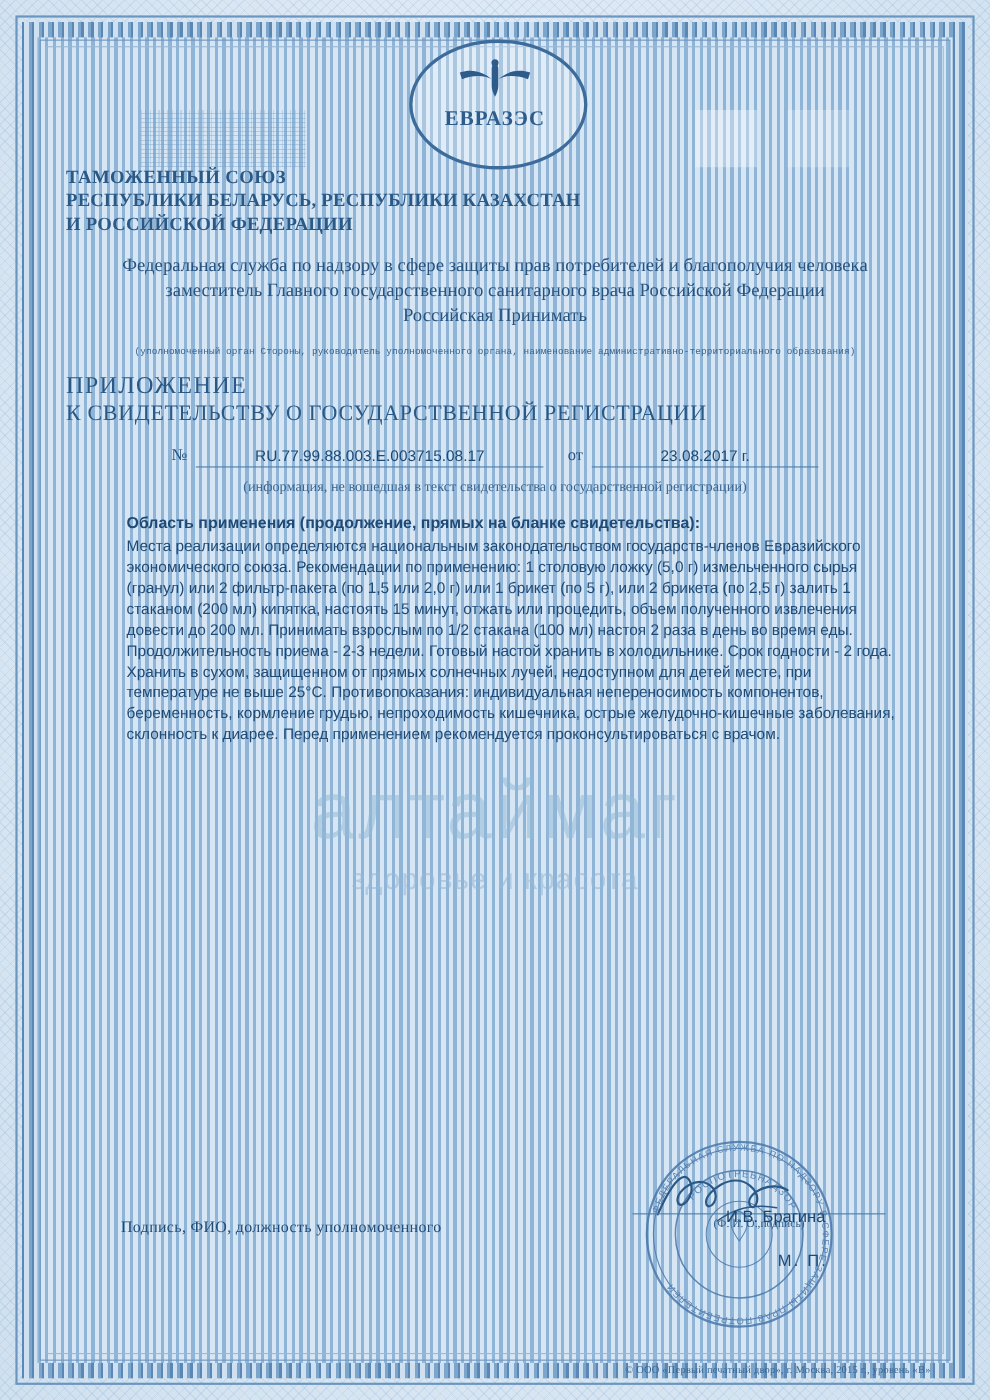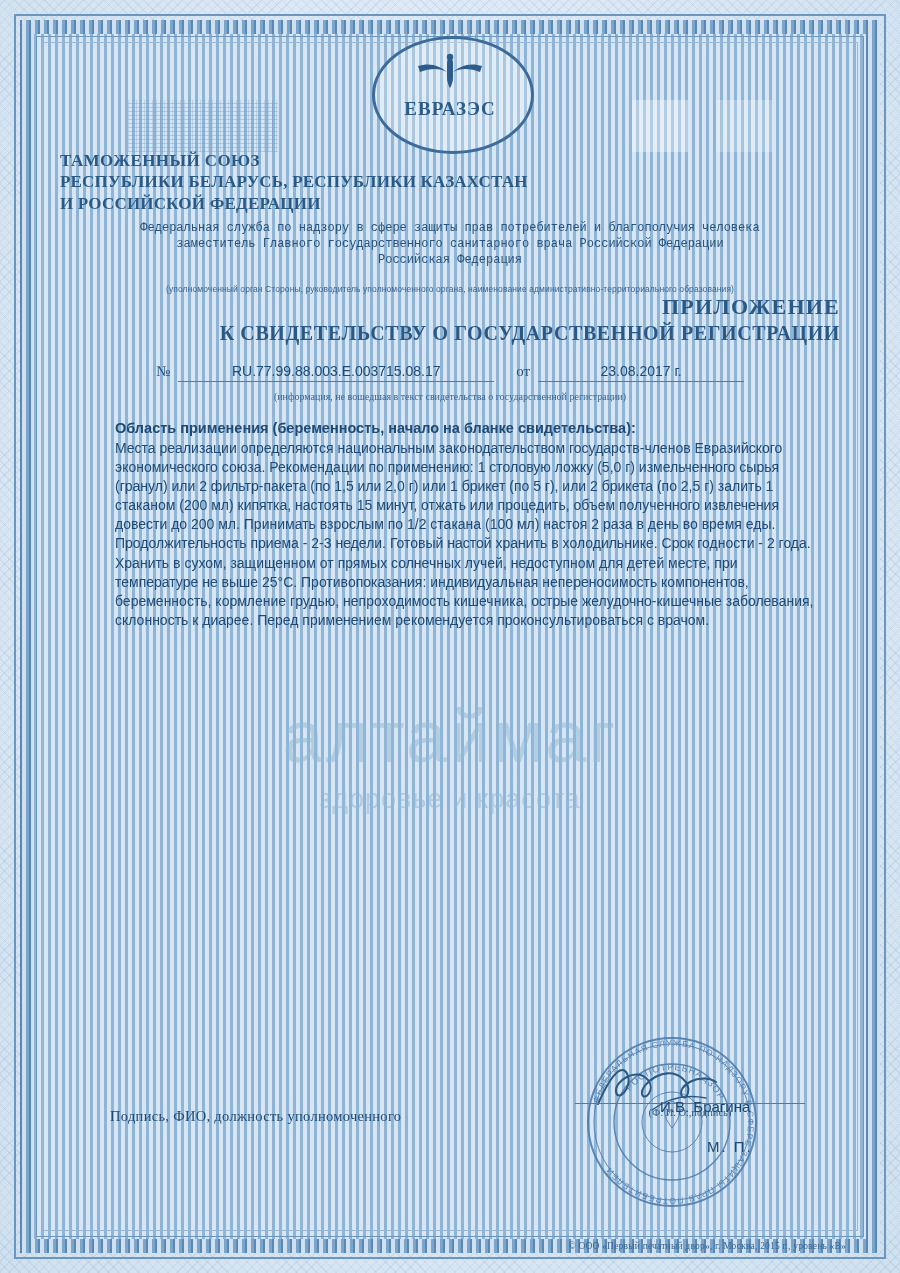--- a/index.html
+++ b/index.html
@@ -141,40 +141,40 @@
     letter-spacing: .4px;
     line-height: 1.25;
   }
   .t2 {
     font-weight: bold;
     font-size: 17px;
     letter-spacing: .2px;
     line-height: 1.25;
   }
   .authority {
-    margin-top: 6px;
-    text-align: center;
-    font-family: Liberation Mono, monospace;
-    font-size: 12px;
+    margin-top: 16px;
+    text-align: center;
+    font-family: Liberation Serif, serif;
+    font-size: 17px;
     color: #28537f;
     line-height: 1.35;
   }
   .smallnote {
     margin-top: 16px;
     text-align: center;
-    font-family: Liberation Sans, sans-serif;
+    font-family: Liberation Mono, monospace;
     font-size: 8.5px;
     color: #3a6691;
     letter-spacing: .1px;
   }
   .doc-title {
-    margin-top: 0;
-    text-align: right;
-    font-family: "Liberation Serif", serif;
-    font-weight: bold;
+    margin-top: 12px;
+    text-align: left;
+    font-family: "Liberation Serif", serif;
+    font-weight: normal;
     color: #2b5986;
   }
   .doc-title .l1 { font-size: 22px; letter-spacing: 1.2px; }
   .doc-title .l2 { font-size: 20px; letter-spacing: .6px; margin-top: 2px; }
 
   .numline {
     margin-top: 18px;
     display: flex;
     align-items: flex-end;
     justify-content: center;
@@ -192,21 +192,21 @@
     padding: 0 8px 2px 8px;
   }
   .numline .fill.num { width: 300px; margin-left: 8px; }
   .numline .fill.date { width: 190px; margin-left: 8px; }
   .numline .ot { margin-left: 22px; padding-bottom: 2px; }
 
   .subnote {
     margin-top: 9px;
     text-align: center;
     font-family: "Liberation Serif", serif;
-    font-size: 10px;
+    font-size: 13px;
     color: #3a6691;
   }
 
   .section-head {
     margin-top: 18px;
     font-family: "Liberation Sans", sans-serif;
     font-weight: bold;
     font-size: 14.5px;
     color: #1f4a76;
     padding-left: 55px;
@@ -364,40 +364,40 @@
 
     <div class="title-block">
       <div class="t1">ТАМОЖЕННЫЙ СОЮЗ</div>
       <div class="t2">РЕСПУБЛИКИ БЕЛАРУСЬ, РЕСПУБЛИКИ КАЗАХСТАН</div>
       <div class="t2">И РОССИЙСКОЙ ФЕДЕРАЦИИ</div>
     </div>
 
     <div class="authority">
       <div>Федеральная служба по надзору в сфере защиты прав потребителей и благополучия человека</div>
       <div>заместитель Главного государственного санитарного врача Российской Федерации</div>
-      <div>Российская Федерация</div>
+      <div>Российская Принимать</div>
     </div>
 
     <div class="smallnote">(уполномоченный орган Стороны, руководитель уполномоченного органа, наименование административно-территориального образования)</div>
 
     <div class="doc-title">
       <div class="l1">ПРИЛОЖЕНИЕ</div>
       <div class="l2">К СВИДЕТЕЛЬСТВУ О ГОСУДАРСТВЕННОЙ РЕГИСТРАЦИИ</div>
     </div>
 
     <div class="numline">
       <span class="lbl">№</span>
       <span class="fill num">RU.77.99.88.003.Е.003715.08.17</span>
       <span class="ot">от</span>
       <span class="fill date">23.08.2017 г.</span>
     </div>
 
     <div class="subnote">(информация, не вошедшая в текст свидетельства о государственной регистрации)</div>
 
-    <div class="section-head">Область применения (беременность, начало на бланке свидетельства):</div>
+    <div class="section-head">Область применения (продолжение, прямых на бланке свидетельства):</div>
     <div class="body-text">Места реализации определяются национальным законодательством государств-членов Евразийского экономического союза. Рекомендации по применению: 1 столовую ложку (5,0 г) измельченного сырья (гранул) или 2 фильтр-пакета (по 1,5 или 2,0 г) или 1 брикет (по 5 г), или 2 брикета (по 2,5 г) залить 1 стаканом (200 мл) кипятка, настоять 15 минут, отжать или процедить, объем полученного извлечения довести до 200 мл. Принимать взрослым по 1/2 стакана (100 мл) настоя 2 раза в день во время еды. Продолжительность приема - 2-3 недели. Готовый настой хранить в холодильнике. Срок годности - 2 года. Хранить в сухом, защищенном от прямых солнечных лучей, недоступном для детей месте, при температуре не выше 25°С. Противопоказания: индивидуальная непереносимость компонентов, беременность, кормление грудью, непроходимость кишечника, острые желудочно-кишечные заболевания, склонность к диарее. Перед применением рекомендуется проконсультироваться с врачом.</div>
   </div>
 
   <div class="watermark">
     <div class="wm1">алтаймаг</div>
     <div class="wm2">здоровье и красота</div>
   </div>
 
   <div class="sig-block">
     <div>Подпись, ФИО, должность уполномоченного</div>

